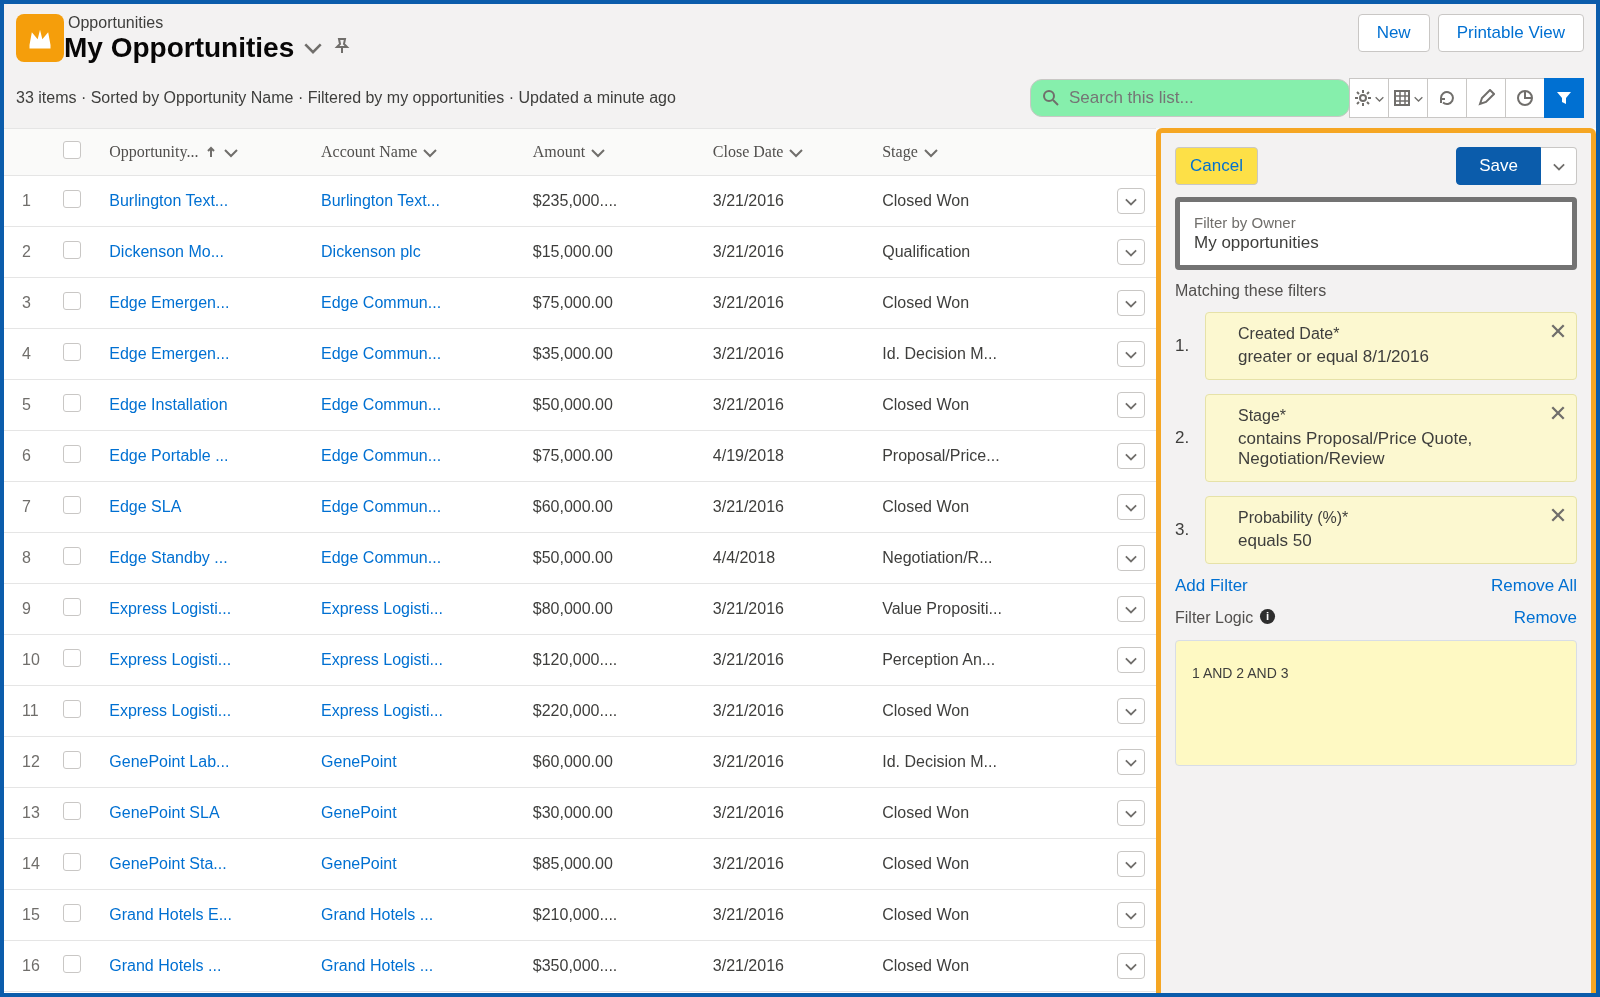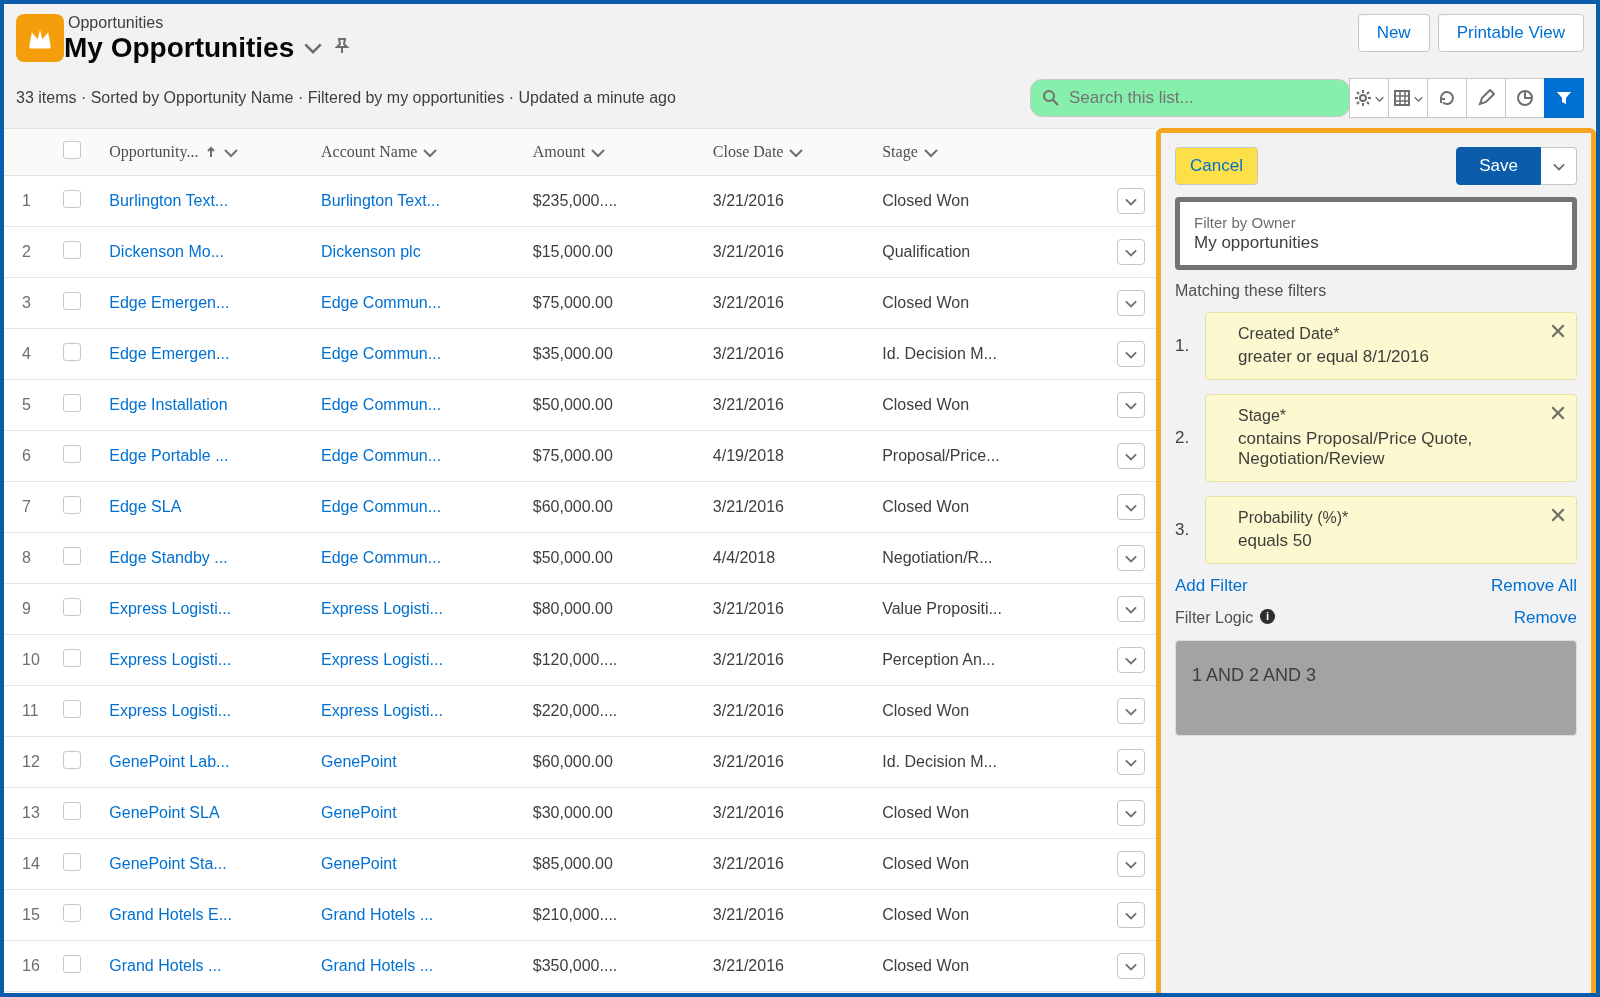--- a/index.html
+++ b/index.html
@@ -124,22 +124,22 @@
   .filter-card .close {
     position: absolute; right: 10px; top: 10px; color: #706e6b; cursor: pointer;
   }
   .filter-card .close svg { width: 16px; height: 16px; }
   .fp-links { display: flex; justify-content: space-between; gap: 16px; }
   .fp-link { color: #0070d2; font-size: 17px; cursor: pointer; }
   .logic-head { display: flex; align-items: center; gap: 6px; }
   .logic-head .info svg { width: 17px; height: 17px; color: #2e2e2e;}
   .logic-head .rm { margin-left: auto; color: #0070d2; font-size: 17px; cursor: pointer; }
   .logic-box {
-    background: #a3a3a3; border: 1px solid #d8dde6; border-radius: 4px; padding: 24px 16px 49px;
-    font-size: 18px;
+    background: #fef9c3; border: 1px solid #d8dde6; border-radius: 4px; padding: 24px 16px 84px;
+    font-size: 14px;
   }
 </style>
 </head>
 <body>
 
 <svg width="0" height="0" style="position:absolute">
   <defs>
     <g id="i-caret">
         <path d="M1 3l6 6 6-6" fill="none" stroke="currentColor" stroke-width="2"></path>
       </g>

